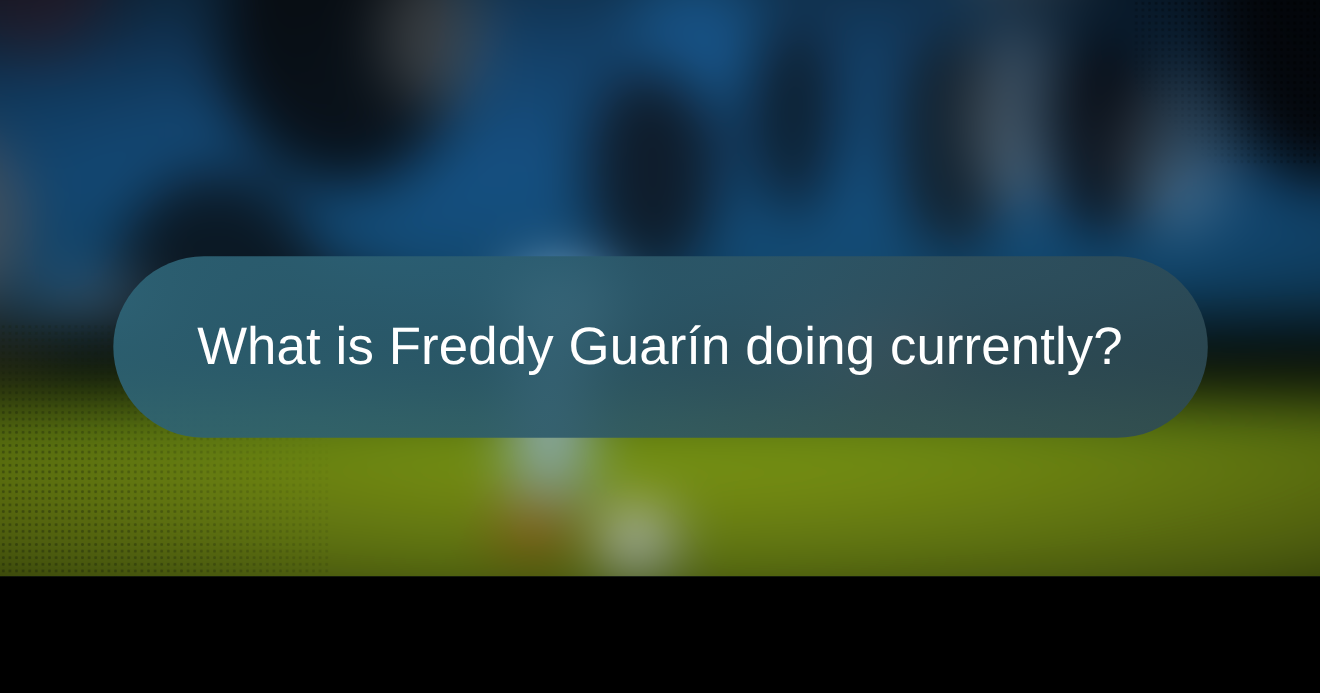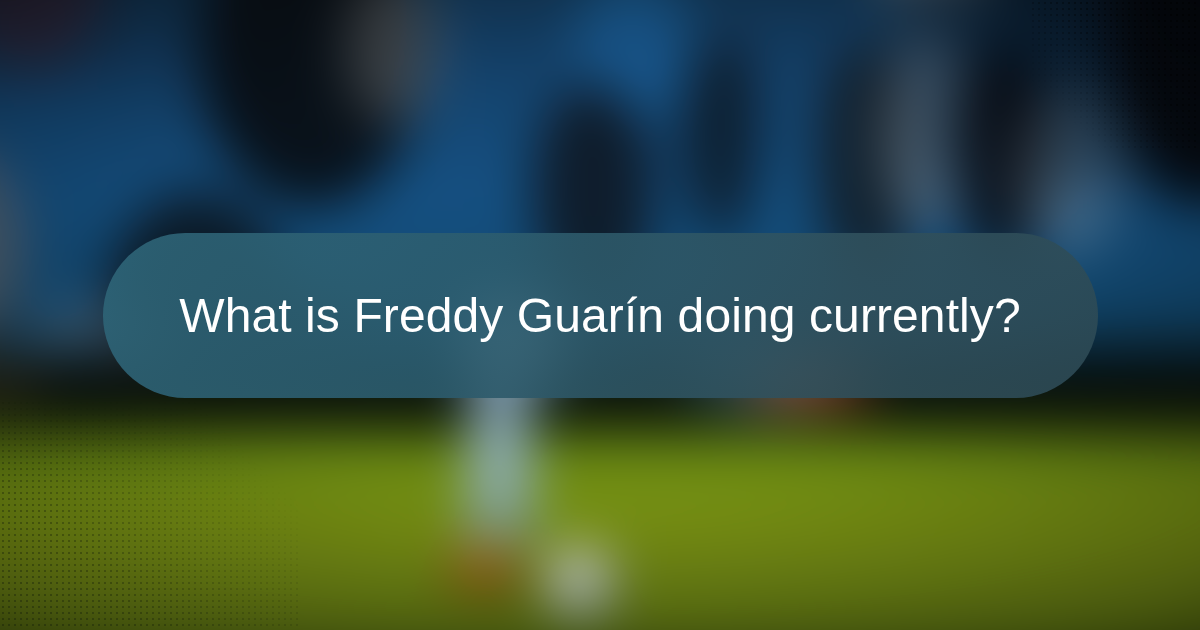--- a/index.html
+++ b/index.html
@@ -5,21 +5,21 @@
 <style>
   html,body{margin:0;padding:0;background:#000;}
   body{
     font-family:"Liberation Sans","DejaVu Sans",sans-serif;
     -webkit-font-smoothing:antialiased;
   }
 
   #card{
     position:relative;
     width:1200px;
-    height:630px;
+    height:524px;
     overflow:hidden;
     background:#0c2233;
   }
 
   
   .bg{
     position:absolute;
     inset:-70px;               
     overflow:hidden;
     filter:blur(26px) saturate(1.05);

